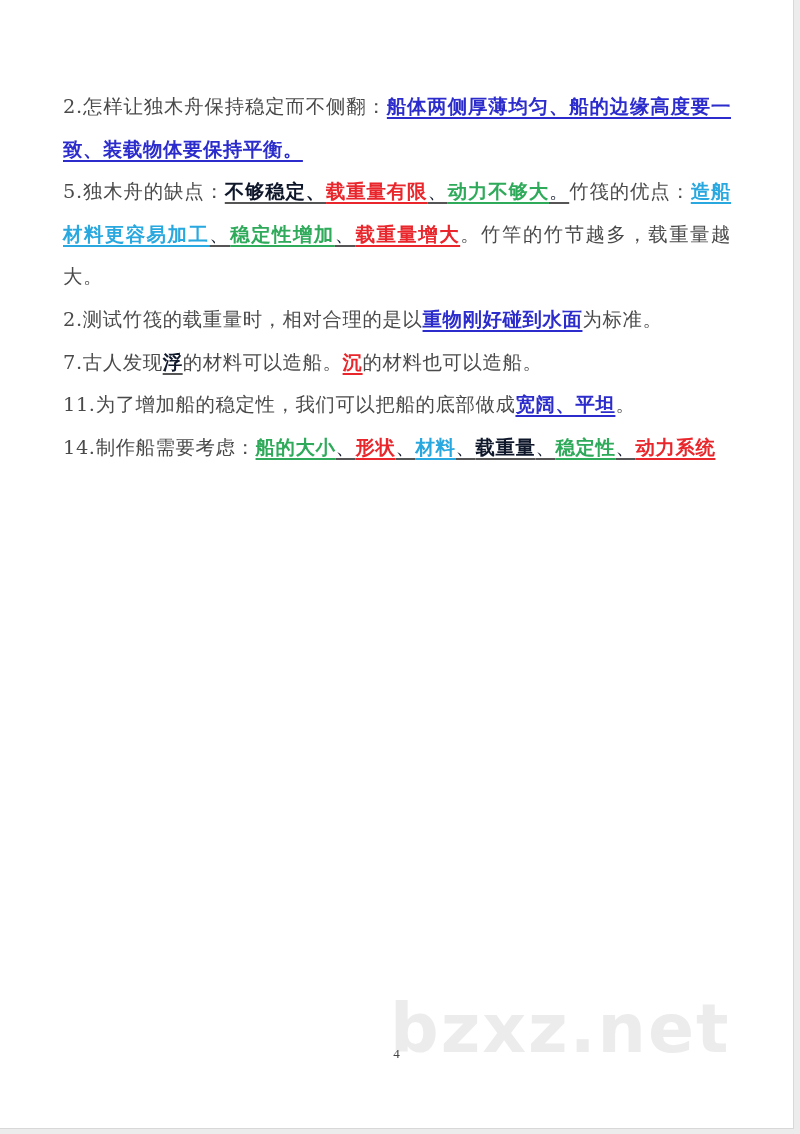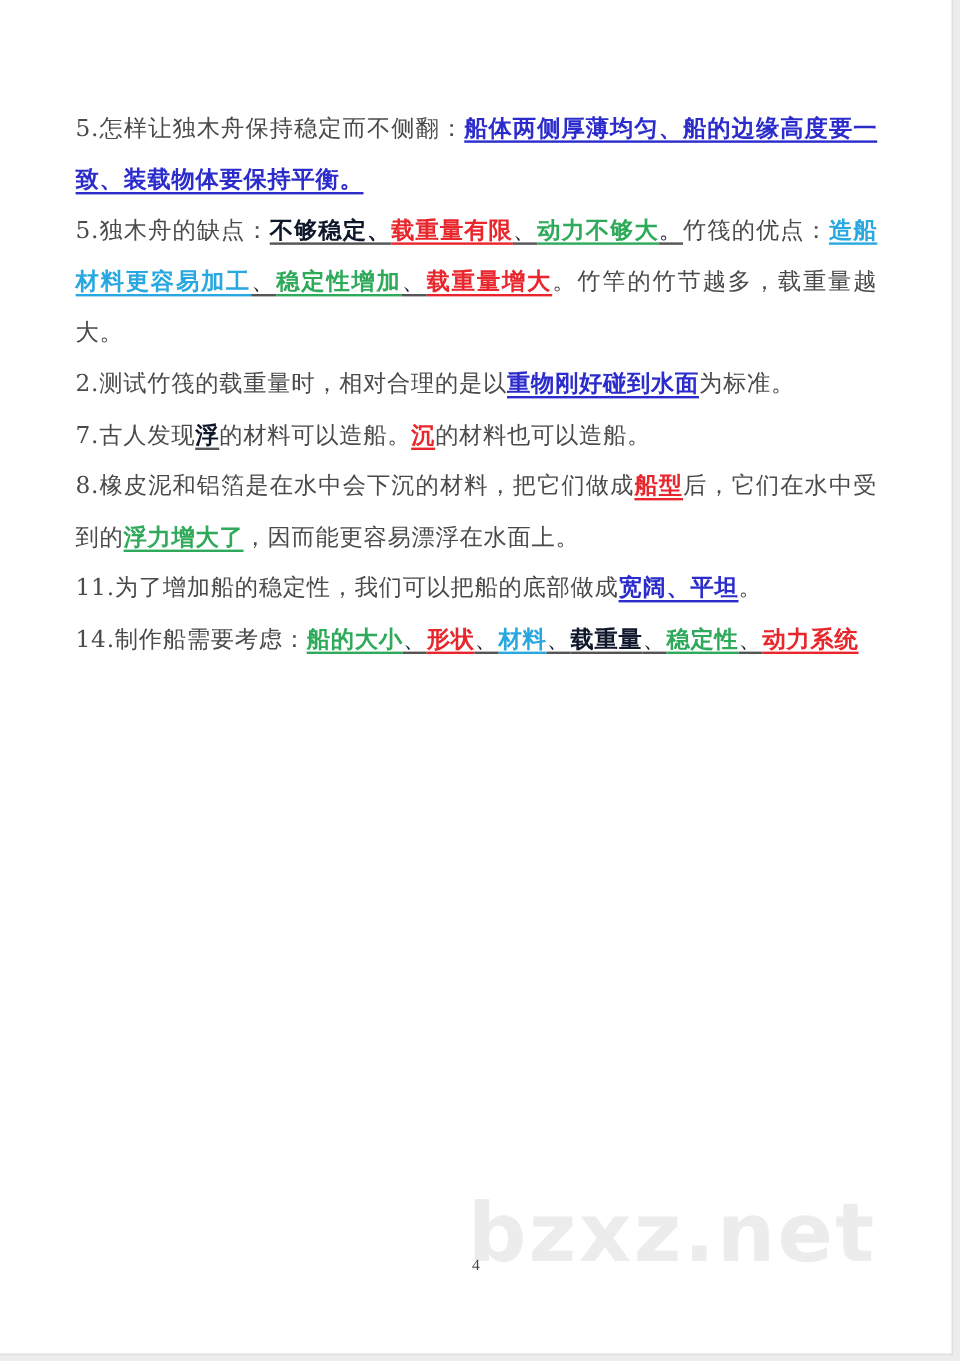--- a/index.html
+++ b/index.html
@@ -69,23 +69,22 @@
       line-height: 1;
       pointer-events: none;
       white-space: nowrap;
     }
   </style>
 </head>
 <body>
 
 <div class="page">
   <div class="content" id="content">
-      <p class="para"><span class="seg ">5.怎样让独木舟保持稳定而不侧翻：</span><span class="seg u b c-blue">船体两侧厚薄均匀、船的边缘高度要一致、装载物体要保持平衡。</span></p>
+      <p class="para"><span class="seg ">2.怎样让独木舟保持稳定而不侧翻：</span><span class="seg u b c-blue">船体两侧厚薄均匀、船的边缘高度要一致、装载物体要保持平衡。</span></p>
       <p class="para"><span class="seg ">5.独木舟的缺点：</span><span class="seg u b c-dark">不够稳定、</span><span class="seg u b c-red">载重量有限</span><span class="seg u c-dark">、</span><span class="seg u b c-green">动力不够大</span><span class="seg u c-dark">。</span><span class="seg ">竹筏的优点：</span><span class="seg u b c-cyan">造船材料更容易加工</span><span class="seg u c-dark">、</span><span class="seg u b c-green">稳定性增加</span><span class="seg u c-dark">、</span><span class="seg u b c-red">载重量增大</span><span class="seg ">。竹竿的竹节越多，载重量越大。</span></p>
       <p class="para"><span class="seg ">2.测试竹筏的载重量时，相对合理的是以</span><span class="seg u b c-blue">重物刚好碰到水面</span><span class="seg ">为标准。</span></p>
       <p class="para"><span class="seg ">7.古人发现</span><span class="seg u b c-dark">浮</span><span class="seg ">的材料可以造船。</span><span class="seg u b c-red">沉</span><span class="seg ">的材料也可以造船。</span></p>
-      <p class="para"><span class="seg ">8.橡皮泥和铝箔是在水中会下沉的材料，把它们做成</span><span class="seg u b c-red">船型</span><span class="seg ">后，它们在水中受到的</span><span class="seg u b c-green">浮力增大了</span><span class="seg ">，因而能更容易漂浮在水面上。</span></p>
       <p class="para"><span class="seg ">11.为了增加船的稳定性，我们可以把船的底部做成</span><span class="seg u b c-blue">宽阔、平坦</span><span class="seg ">。</span></p>
       <p class="para"><span class="seg ">14.制作船需要考虑：</span><span class="seg u b c-green">船的大小</span><span class="seg u c-dark">、</span><span class="seg u b c-red">形状</span><span class="seg u c-dark">、</span><span class="seg u b c-cyan">材料</span><span class="seg u c-dark">、</span><span class="seg u b c-dark">载重量</span><span class="seg u c-dark">、</span><span class="seg u b c-green">稳定性</span><span class="seg u c-dark">、</span><span class="seg u b c-red">动力系统</span></p>
     </div>
   <div class="watermark">bzxz.net</div>
   <div class="page-number">4</div>
 </div>
 
 </body></html>

